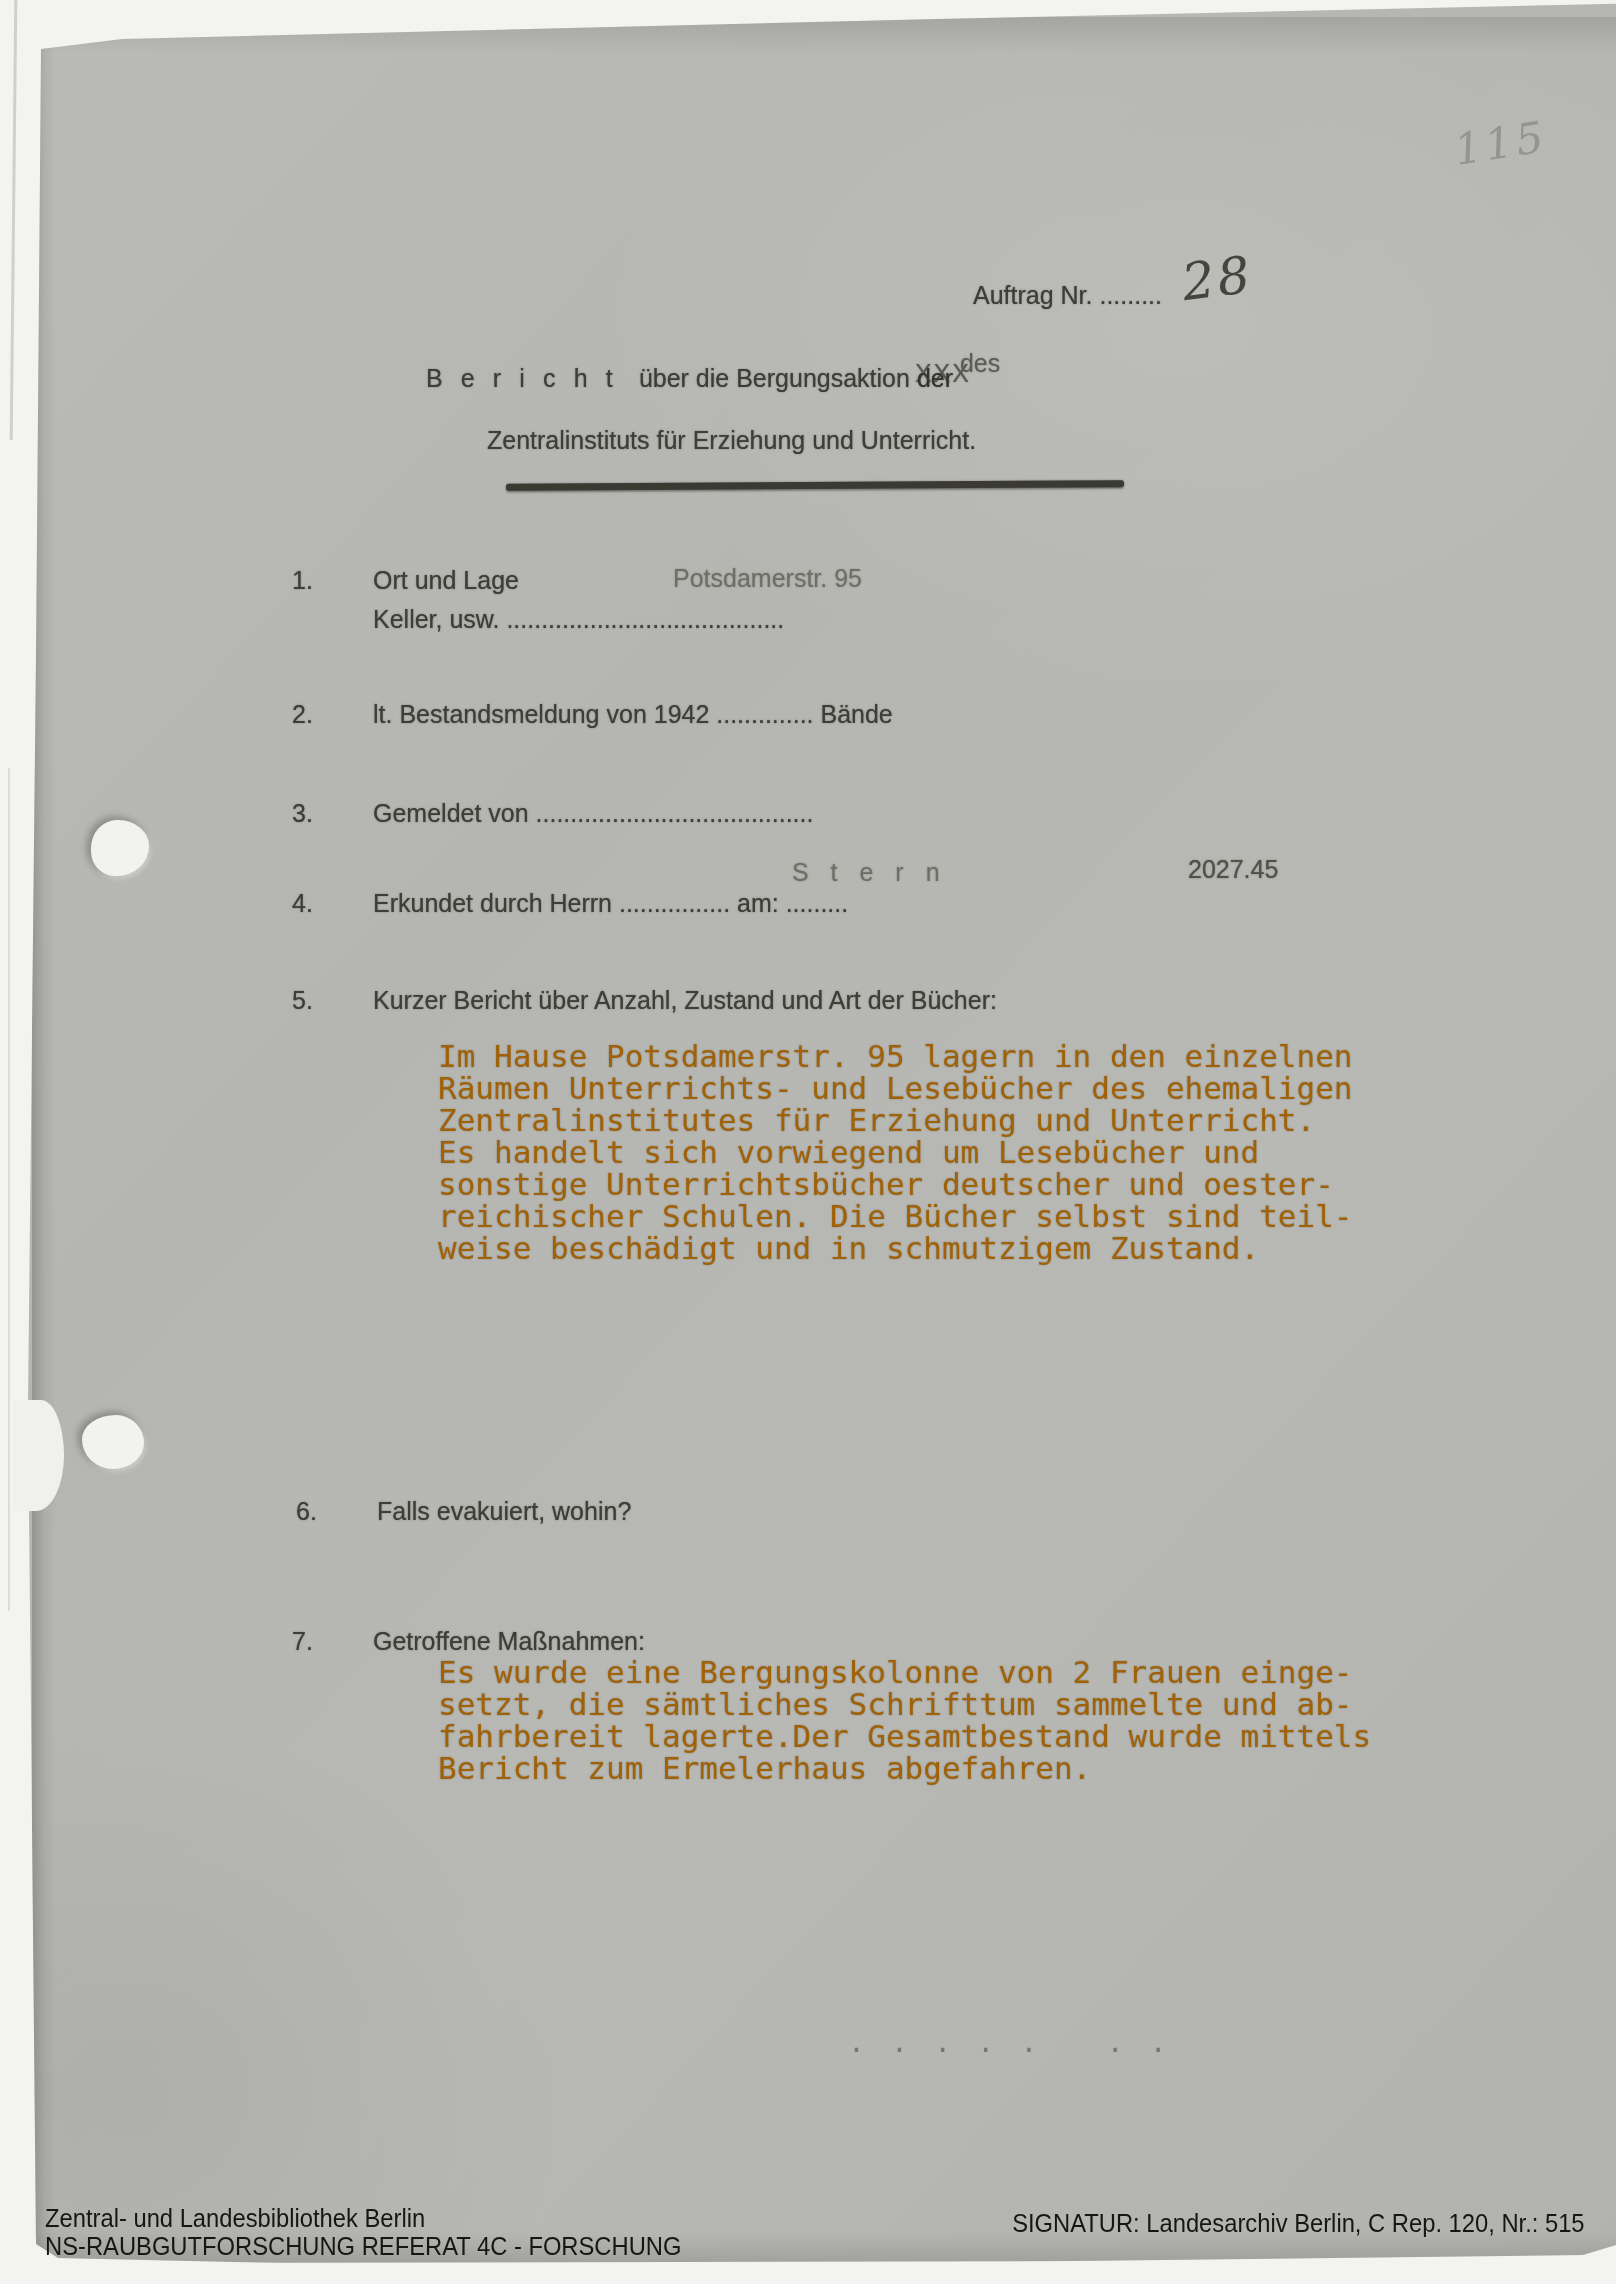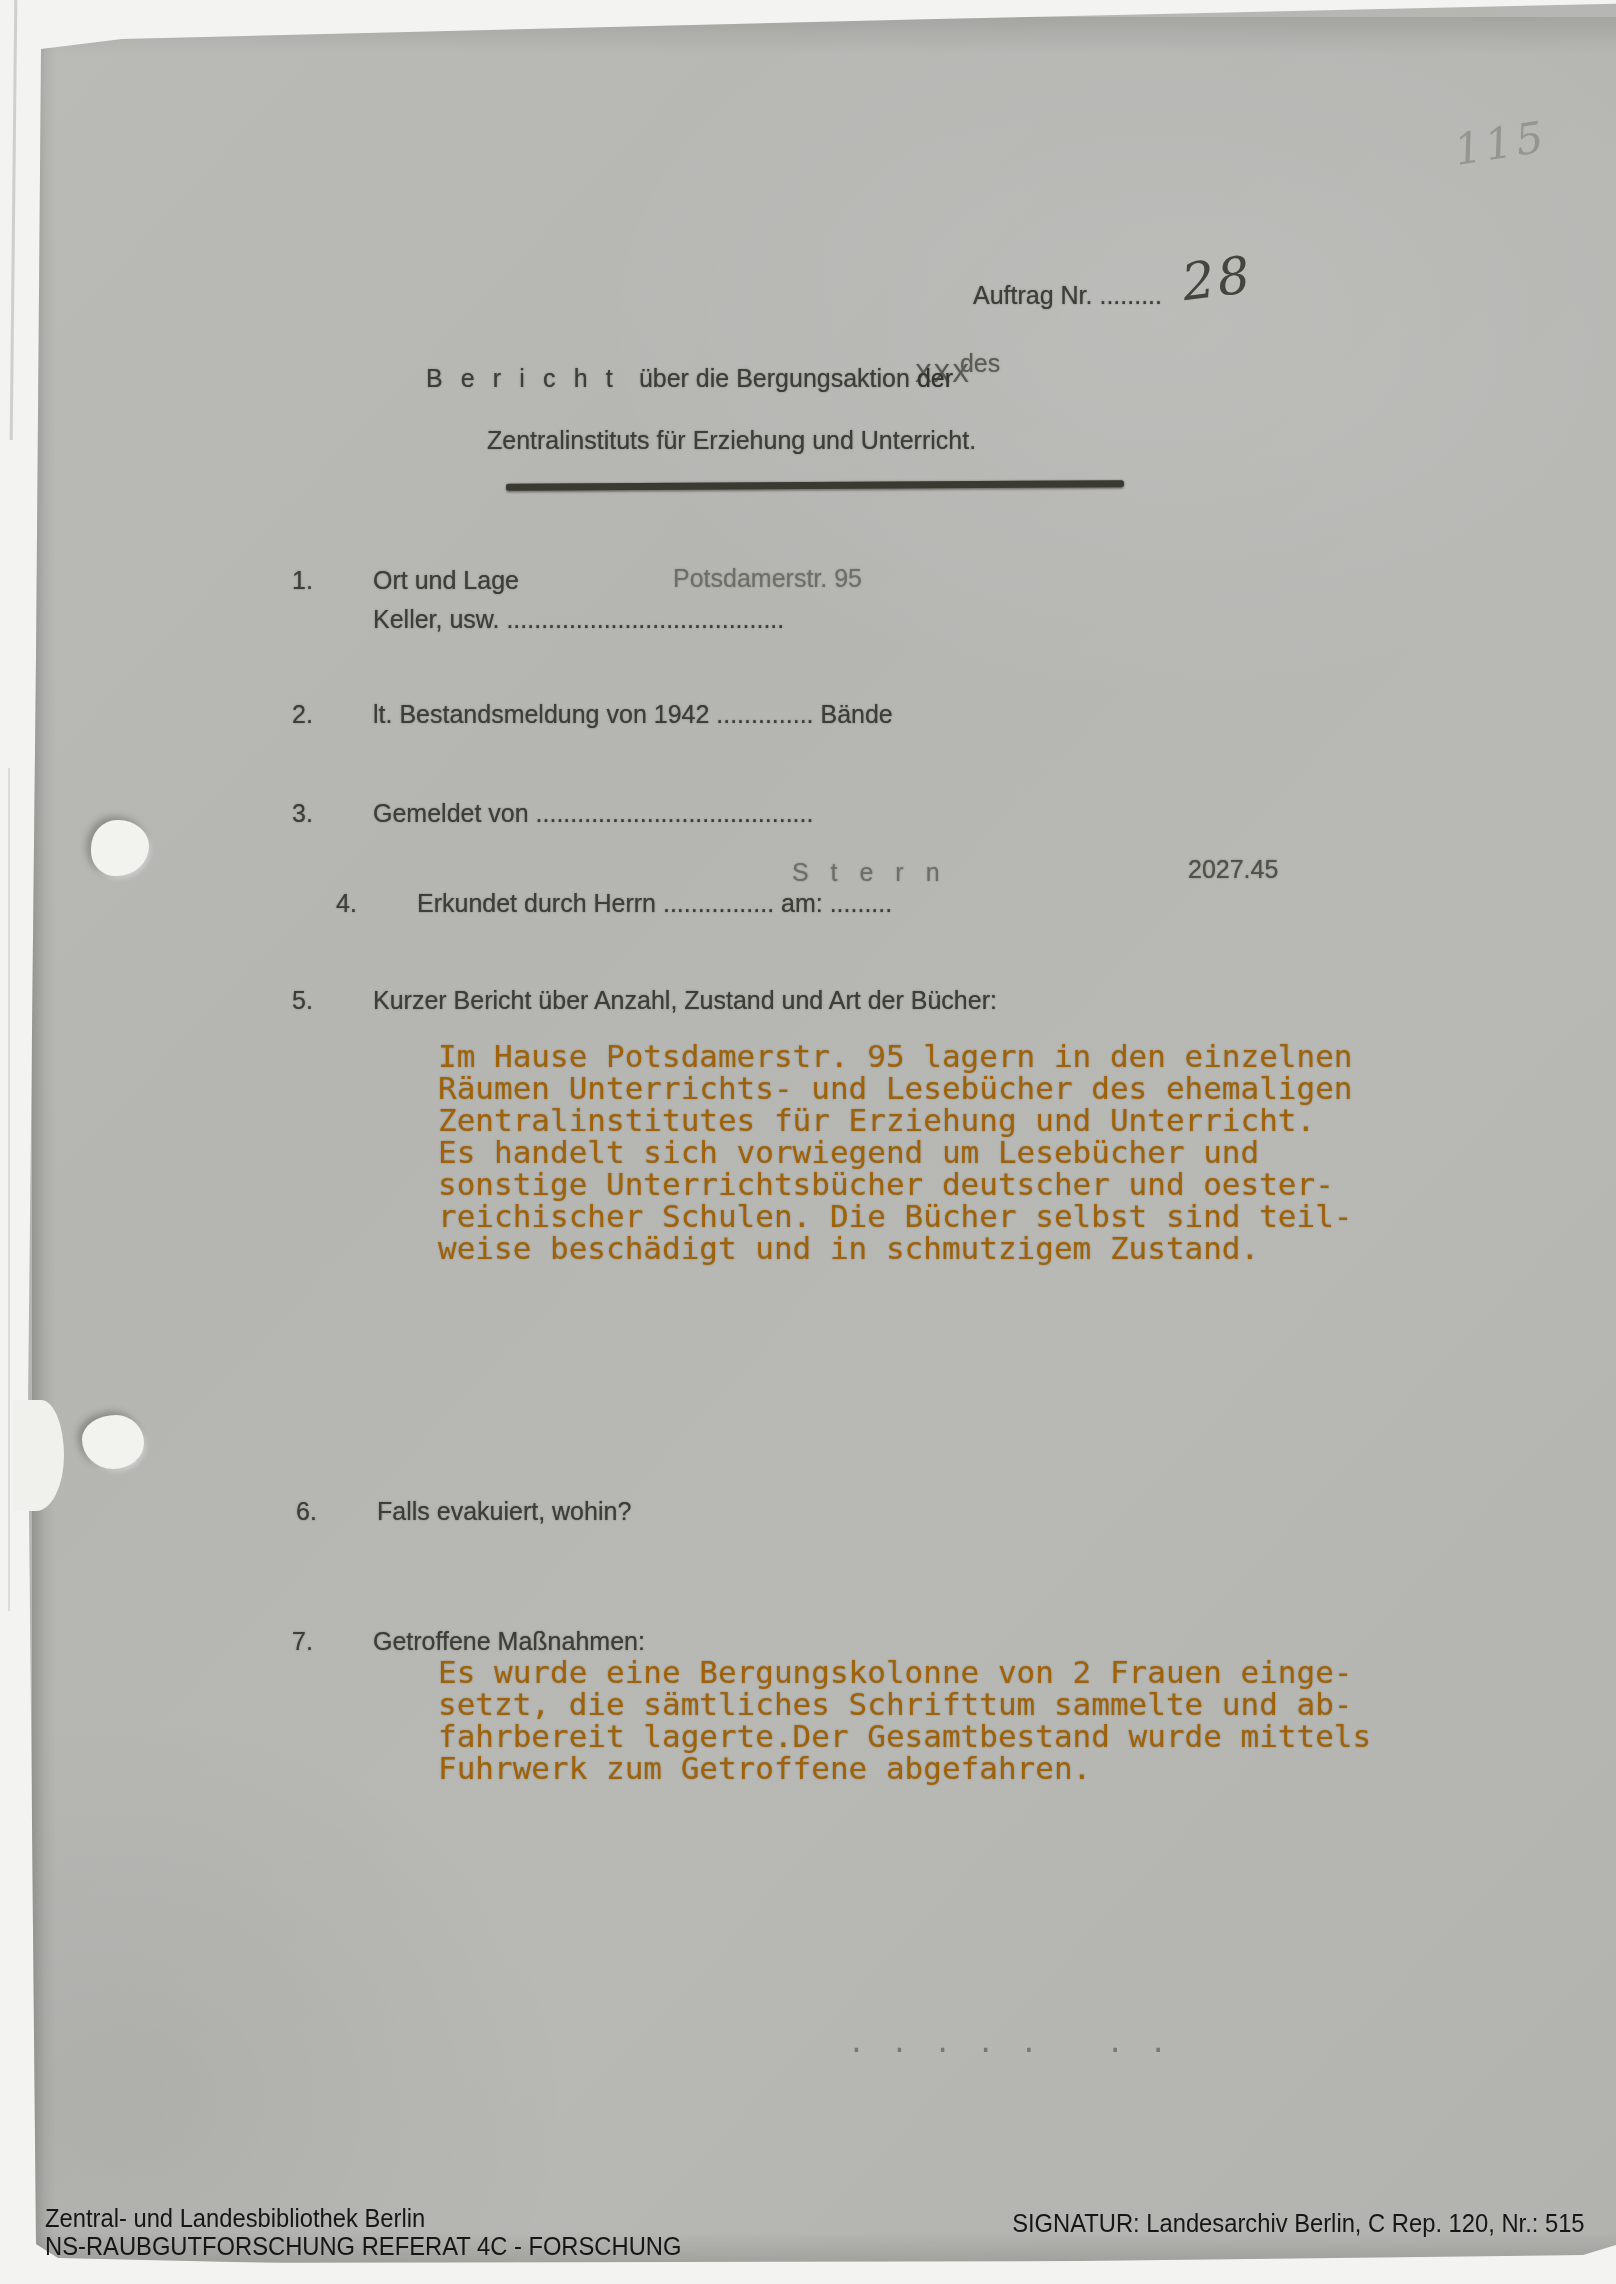--- a/index.html
+++ b/index.html
@@ -107,29 +107,29 @@
   <div class="tw" style="left:292px;top:562px;"><span class="num">1.</span><span>Ort und Lage</span></div>
   <div class="tw faded" style="left:673px;top:560px;">Potsdamerstr. 95</div>
   <div class="tw" style="left:373px;top:601px;">Keller, usw. ........................................</div>
 
   <div class="tw" style="left:292px;top:696px;"><span class="num">2.</span><span>lt. Bestandsmeldung von 1942 .............. Bände</span></div>
 
   <div class="tw" style="left:292px;top:795px;"><span class="num">3.</span><span>Gemeldet von ........................................</span></div>
 
   <div class="tw faded" style="left:792px;top:854px;letter-spacing:7.5px;">S t e r n</div>
   <div class="tw" style="left:1188px;top:851px;color:#51514a;">2027.45</div>
-  <div class="tw" style="left:292px;top:885px;margin-left:44px;"><span class="num">4.</span><span>Erkundet durch Herrn ................ am: .........</span></div>
+  <div class="tw" style="left:292px;top:885px;"><span class="num">4.</span><span>Erkundet durch Herrn ................ am: .........</span></div>
 
   <div class="tw" style="left:292px;top:982px;"><span class="num">5.</span><span>Kurzer Bericht über Anzahl, Zustand und Art der Bücher:</span></div>
   <div class="para soft" style="left:438px;top:1040px;"><div>Im Hause Potsdamerstr. 95 lagern in den einzelnen</div><div>Räumen Unterrichts- und Lesebücher des ehemaligen</div><div>Zentralinstitutes für Erziehung und Unterricht.</div><div>Es handelt sich vorwiegend um Lesebücher und</div><div>sonstige Unterrichtsbücher deutscher und oester-</div><div>reichischer Schulen. Die Bücher selbst sind teil-</div><div>weise beschädigt und in schmutzigem Zustand.</div></div>
 
   <div class="tw" style="left:296px;top:1493px;"><span class="num">6.</span><span>Falls evakuiert, wohin?</span></div>
 
   <div class="tw" style="left:292px;top:1623px;"><span class="num">7.</span><span>Getroffene Maßnahmen:</span></div>
-  <div class="para soft" style="left:438px;top:1656px;"><div>Es wurde eine Bergungskolonne von 2 Frauen einge-</div><div>setzt, die sämtliches Schrifttum sammelte und ab-</div><div>fahrbereit lagerte.Der Gesamtbestand wurde mittels</div><div>Fuhrwerk zum Getroffene abgefahren.</div></div>
+  <div class="para soft" style="left:438px;top:1656px;"><div>Es wurde eine Bergungskolonne von 2 Frauen einge-</div><div>setzt, die sämtliches Schrifttum sammelte und ab-</div><div>fahrbereit lagerte.Der Gesamtbestand wurde mittels</div><div>Bericht zum Ermelerhaus abgefahren.</div></div>
 
   <div class="faint-dots">. . . . .   . .</div>
 
   <div class="edge-blob"></div>
   <div class="hole hole1"></div>
   <div class="hole hole2"></div>
 
   <div class="print" style="left:45px;top:2204px;">Zentral- und Landesbibliothek Berlin</div>
   <div class="print" style="left:45px;top:2232px;">NS-RAUBGUTFORSCHUNG REFERAT 4C - FORSCHUNG</div>
   <div class="print right-align" style="right:31px;top:2209px;">SIGNATUR: Landesarchiv Berlin, C Rep. 120, Nr.: 515</div>

